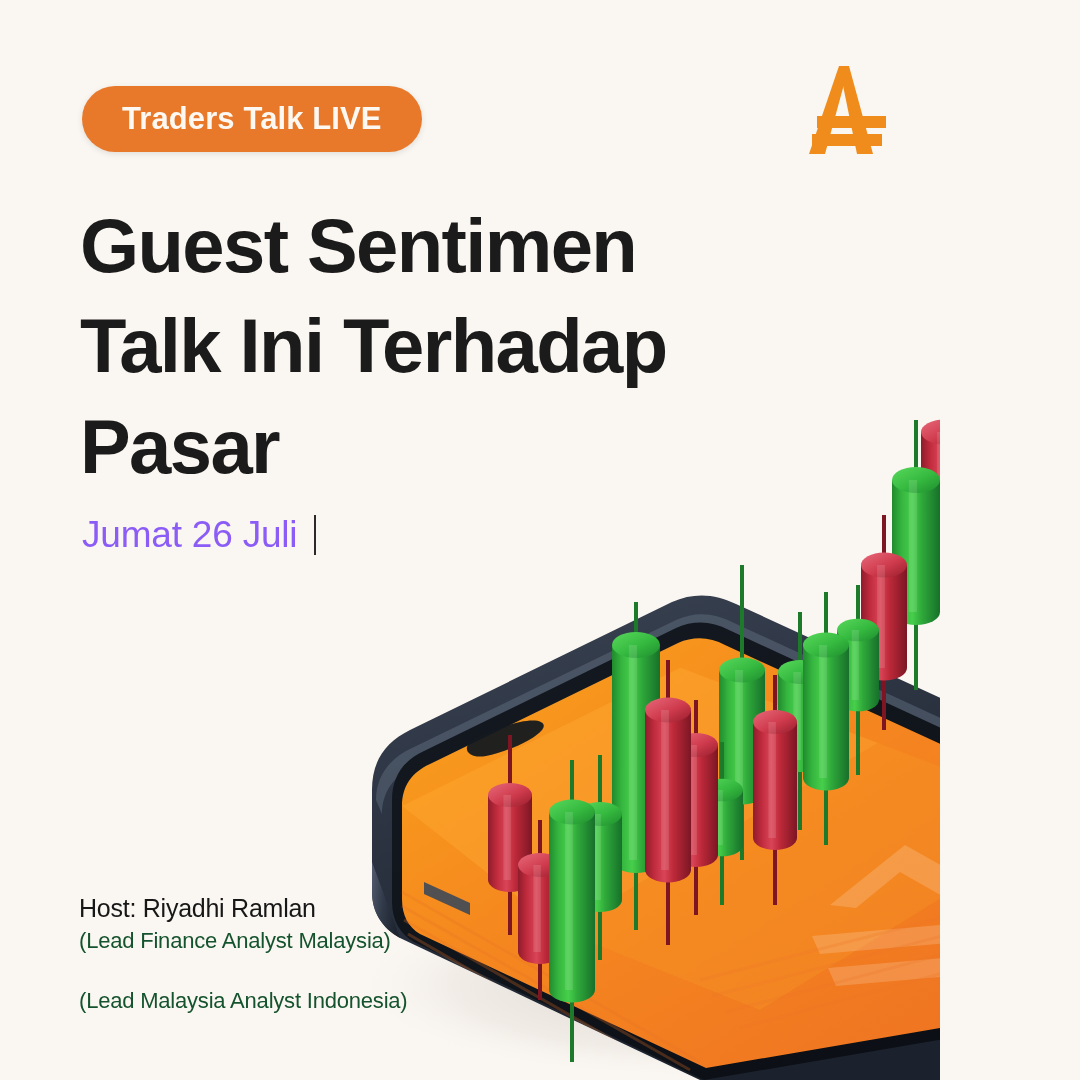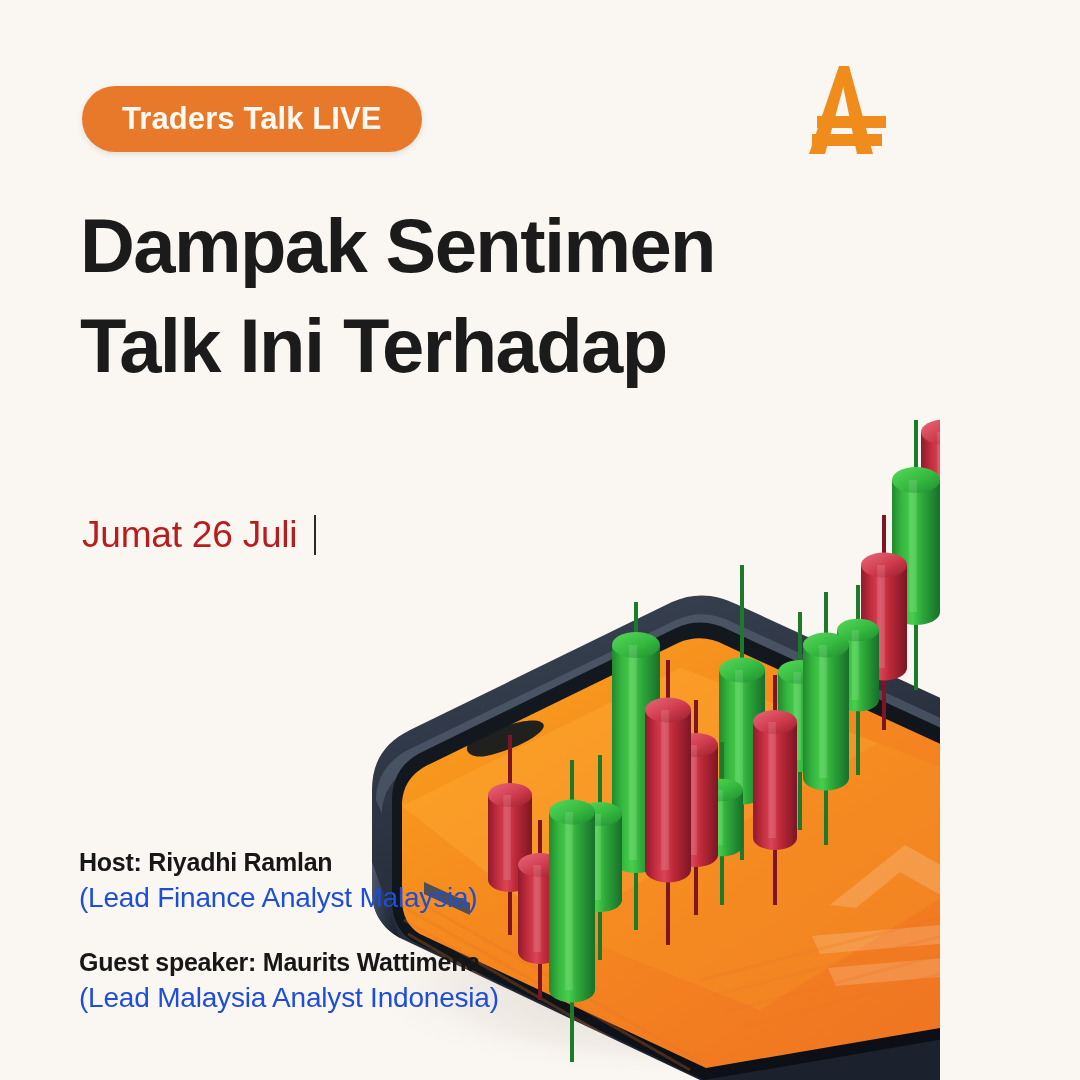--- a/index.html
+++ b/index.html
@@ -57,21 +57,21 @@
     line-height:1.32;
     letter-spacing:-1.6px;
   }
   .headline .ln { display:block; }
 
   
   .schedule {
     position:absolute;
     left:82px; top:514px;
     display:flex; align-items:center;
-    color:#b91c1c;
+    color:#8b5cf6;
     font-size:37px;
     font-weight:normal;
     letter-spacing:-.2px;
     white-space:nowrap;
   }
   .schedule .sep {
     display:inline-block;
     width:2px; height:40px;
     background:#2a2a2a;
     margin:0 17px;
@@ -81,28 +81,28 @@
   .speakers {
     position:absolute;
     left:79px; bottom:66px;
     z-index:7;
   }
   .spk-block { margin-bottom:34px; }
   .spk-block:last-child { margin-bottom:0; }
   .spk-name {
     color:#171717;
     font-size:25px;
-    font-weight:bold;
+    font-weight:normal;
     letter-spacing:-.25px;
     margin-bottom:5px;
     white-space:nowrap;
   }
   .spk-role {
-    color:#1d4ed8;
-    font-size:28px;
+    color:#14532d;
+    font-size:22px;
     font-weight:normal;
     letter-spacing:-.2px;
     white-space:nowrap;
   }
 
   
   .art {
     position:absolute;
     inset:0;
     z-index:3;
@@ -409,33 +409,33 @@
         <path d="M22,76 L92,76 L92,88 L22,88 Z"></path>
       </g>
     </svg>
   </div>
 
   <div class="badge">
     <span class="badge-label">Traders Talk LIVE</span>
   </div>
 
   <h1 class="headline">
-    <span class="ln">Dampak Sentimen</span>
+    <span class="ln">Guest Sentimen</span>
     <span class="ln">Talk Ini Terhadap</span>
+    <span class="ln">Pasar</span>
   </h1>
 
   <div class="schedule">
     <span>Jumat 26 Juli</span>
     <span class="sep"></span>
   </div>
 
   <div class="speakers">
     <div class="spk-block">
       <div class="spk-name">Host: Riyadhi Ramlan</div>
       <div class="spk-role">(Lead Finance Analyst Malaysia)</div>
     </div>
     <div class="spk-block">
-      <div class="spk-name">Guest speaker: Maurits Wattimena</div>
       <div class="spk-role">(Lead Malaysia Analyst Indonesia)</div>
     </div>
   </div>
 
 </div>
 
 </body></html>

